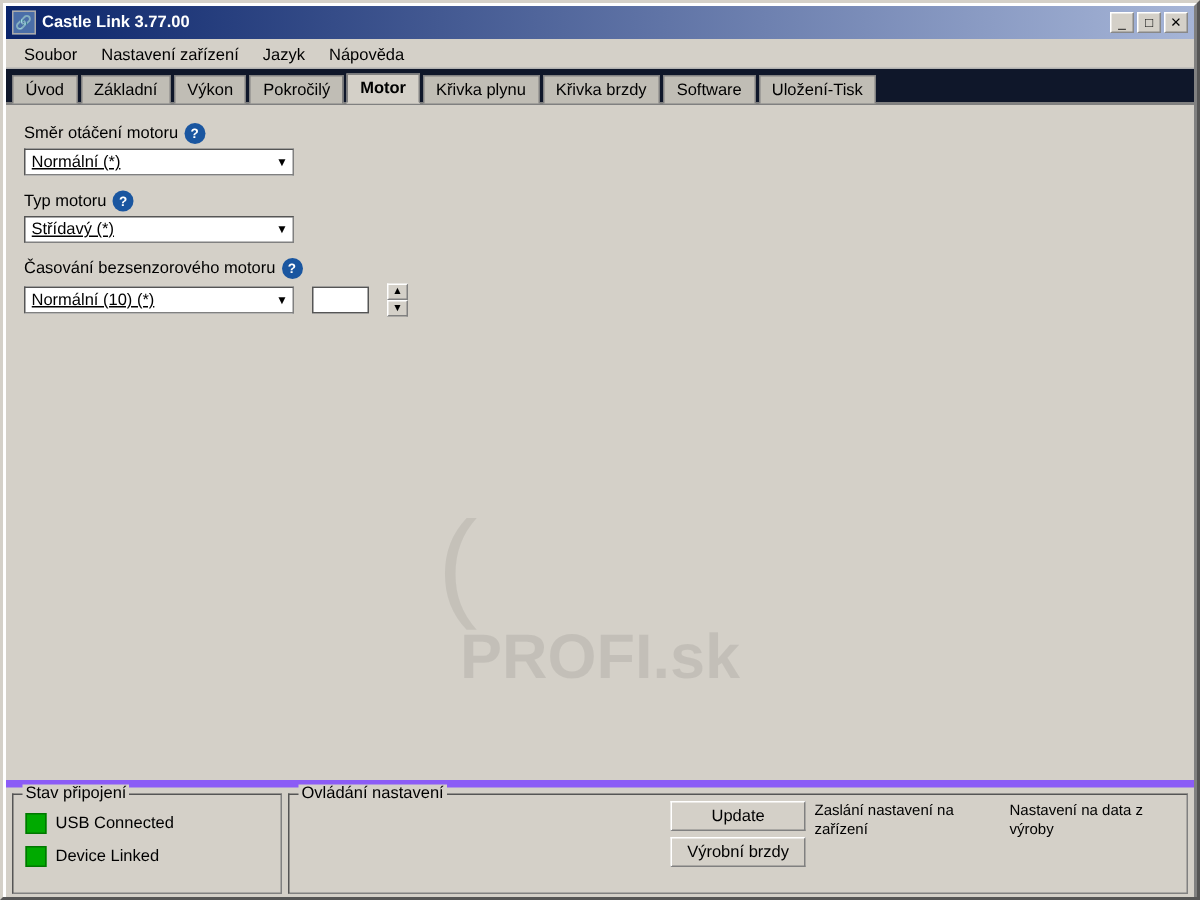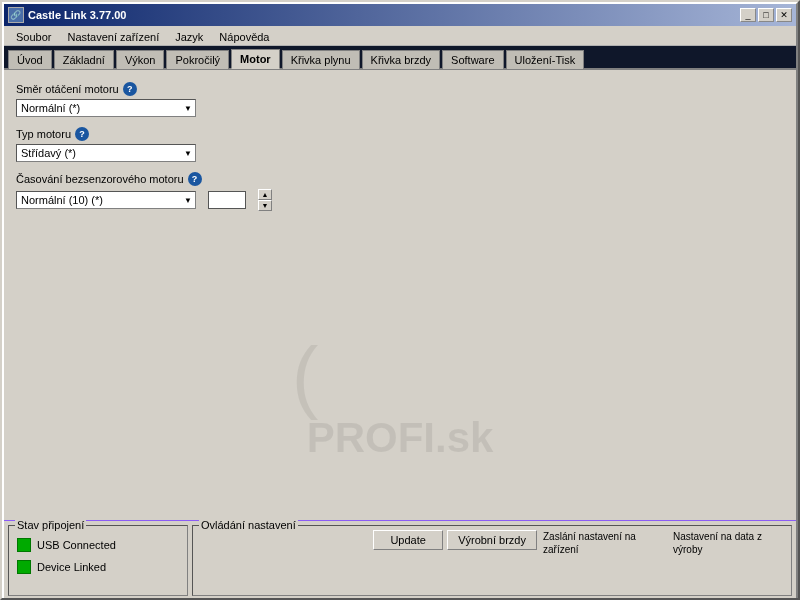--- a/index.html
+++ b/index.html
@@ -187,20 +187,21 @@
       font-size: 8px;
       position: absolute;
       right: 4px;
       top: 50%;
       transform: translateY(-50%);
       pointer-events: none;
       color: #000;
     }
     .select-wrapper select {
       min-width: 180px;
+      text-decoration: underline;
     }
 
     .spinbox-wrapper {
       display: flex;
       align-items: center;
       gap: 12px;
     }
     .spinbox-select {
       min-width: 140px;
     }
@@ -236,21 +237,21 @@
     }
 
     
     .status-bar {
       position: absolute;
       bottom: 0;
       left: 0;
       right: 0;
       height: 80px;
       background: #d4d0c8;
-      border-top: 1px solid #8b5cf6;
+      border-top: 5px solid #8b5cf6;
       display: flex;
       align-items: stretch;
       padding: 4px;
       gap: 4px;
       justify-content: flex-end;
     }
     .status-left {
       border: 1px solid #808080;
       border-top-color: #555;
       border-left-color: #555;
@@ -308,21 +309,21 @@
       border-left-color: #fff;
       padding: 3px 10px;
       font-size: 11px;
       font-family: inherit;
       cursor: pointer;
       min-width: 70px;
       text-align: center;
     }
     .btn-col {
       display: flex;
-      flex-direction: row;
+      flex-direction: column;
       gap: 4px;
       align-items: stretch;
     }
     .btn-label-col {
       display: flex;
       gap: 20px;
       justify-content: center;
     }
     .btn-desc {
       font-size: 10px;

